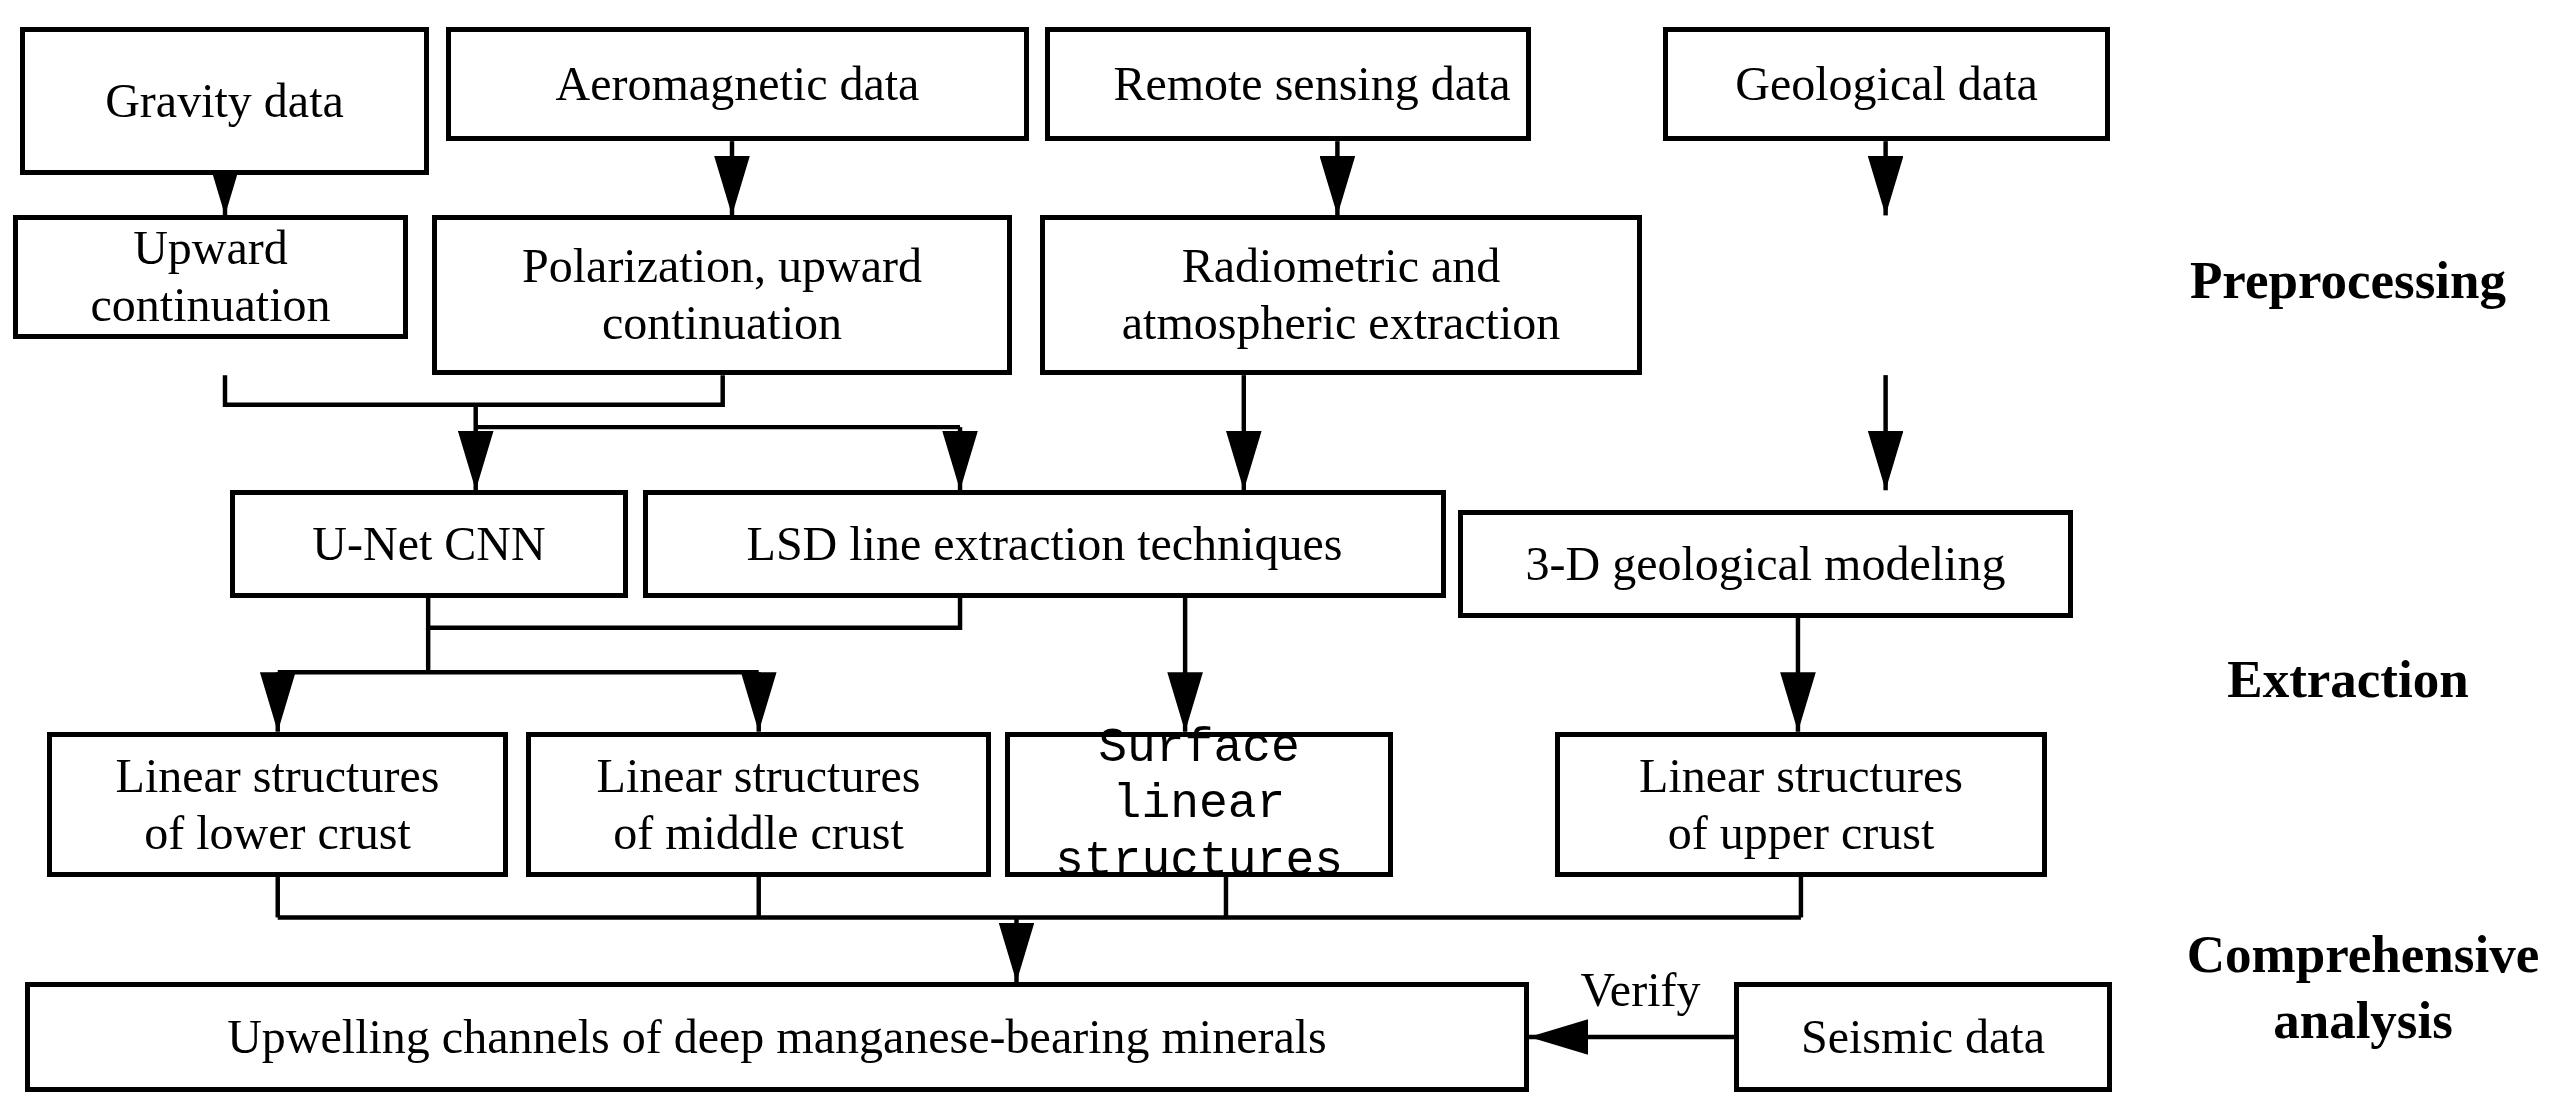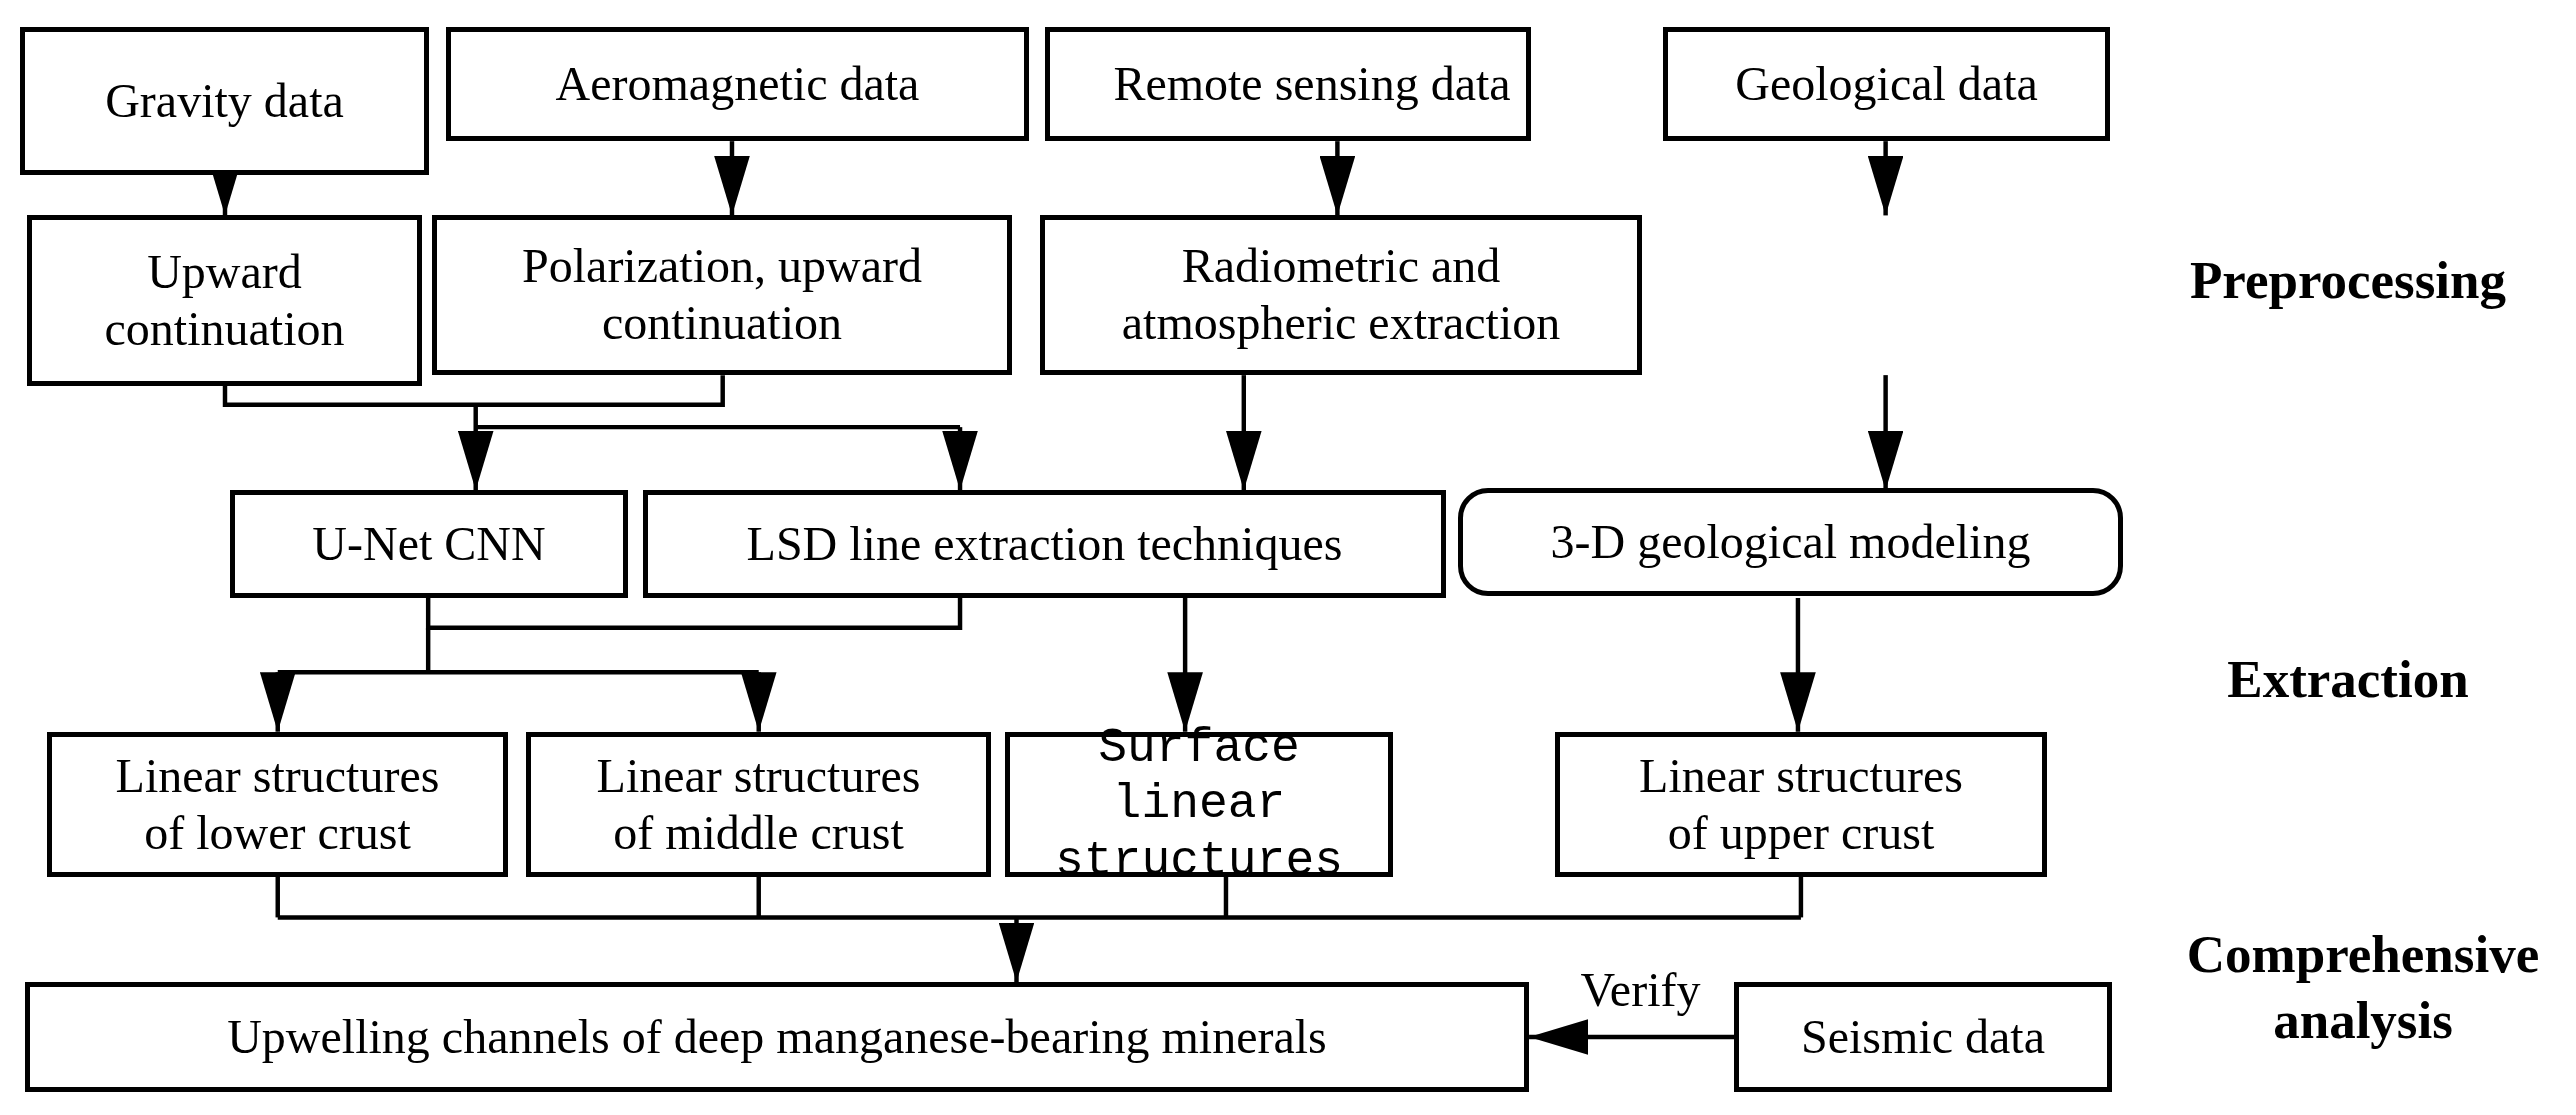--- a/index.html
+++ b/index.html
@@ -101,30 +101,30 @@
     <path d="M1368 1235 L1368 1322" marker-end="url(#arrow)"></path>
 
     <path d="M2334 1396 L2058 1396" marker-end="url(#arrow)"></path>
   </svg>
 
   <div class="box" style="left:20px; top:27px; width:409px; height:148px;">Gravity data</div>
   <div class="box" style="left:446px; top:27px; width:583px; height:114px;">Aeromagnetic data</div>
   <div class="box" style="left:1045px; top:27px; width:486px; height:114px;padding-left:48px;">Remote sensing data</div>
   <div class="box" style="left:1663px; top:27px; width:447px; height:114px;">Geological data</div>
 
-  <div class="box" style="left:27px; top:215px; width:395px; height:171px;">Upward
+  <div class="box" style="left:13px; top:215px; width:395px; height:124px;">Upward
 continuation</div>
   <div class="box" style="left:432px; top:215px; width:580px; height:160px;">Polarization, upward
 continuation</div>
   <div class="box" style="left:1040px; top:215px; width:602px; height:160px;">Radiometric and
 atmospheric extraction</div>
 
   <div class="box" style="left:230px; top:490px; width:398px; height:108px;">U-Net CNN</div>
   <div class="box" style="left:643px; top:490px; width:803px; height:108px;">LSD line extraction techniques</div>
-  <div class="box" style="left:1458px; top:488px; width:665px; height:108px;border-radius:30px;">3-D geological modeling</div>
+  <div class="box" style="left:1458px; top:510px; width:615px; height:108px;">3-D geological modeling</div>
 
   <div class="box" style="left:47px; top:732px; width:461px; height:145px;">Linear structures
 of lower crust</div>
   <div class="box" style="left:526px; top:732px; width:465px; height:145px;">Linear structures
 of middle crust</div>
   <div class="box" style="left:1005px; top:732px; width:388px; height:145px;font-family:Liberation Mono, monospace;">Surface linear
 structures</div>
   <div class="box" style="left:1555px; top:732px; width:492px; height:145px;">Linear structures
 of upper crust</div>
 

